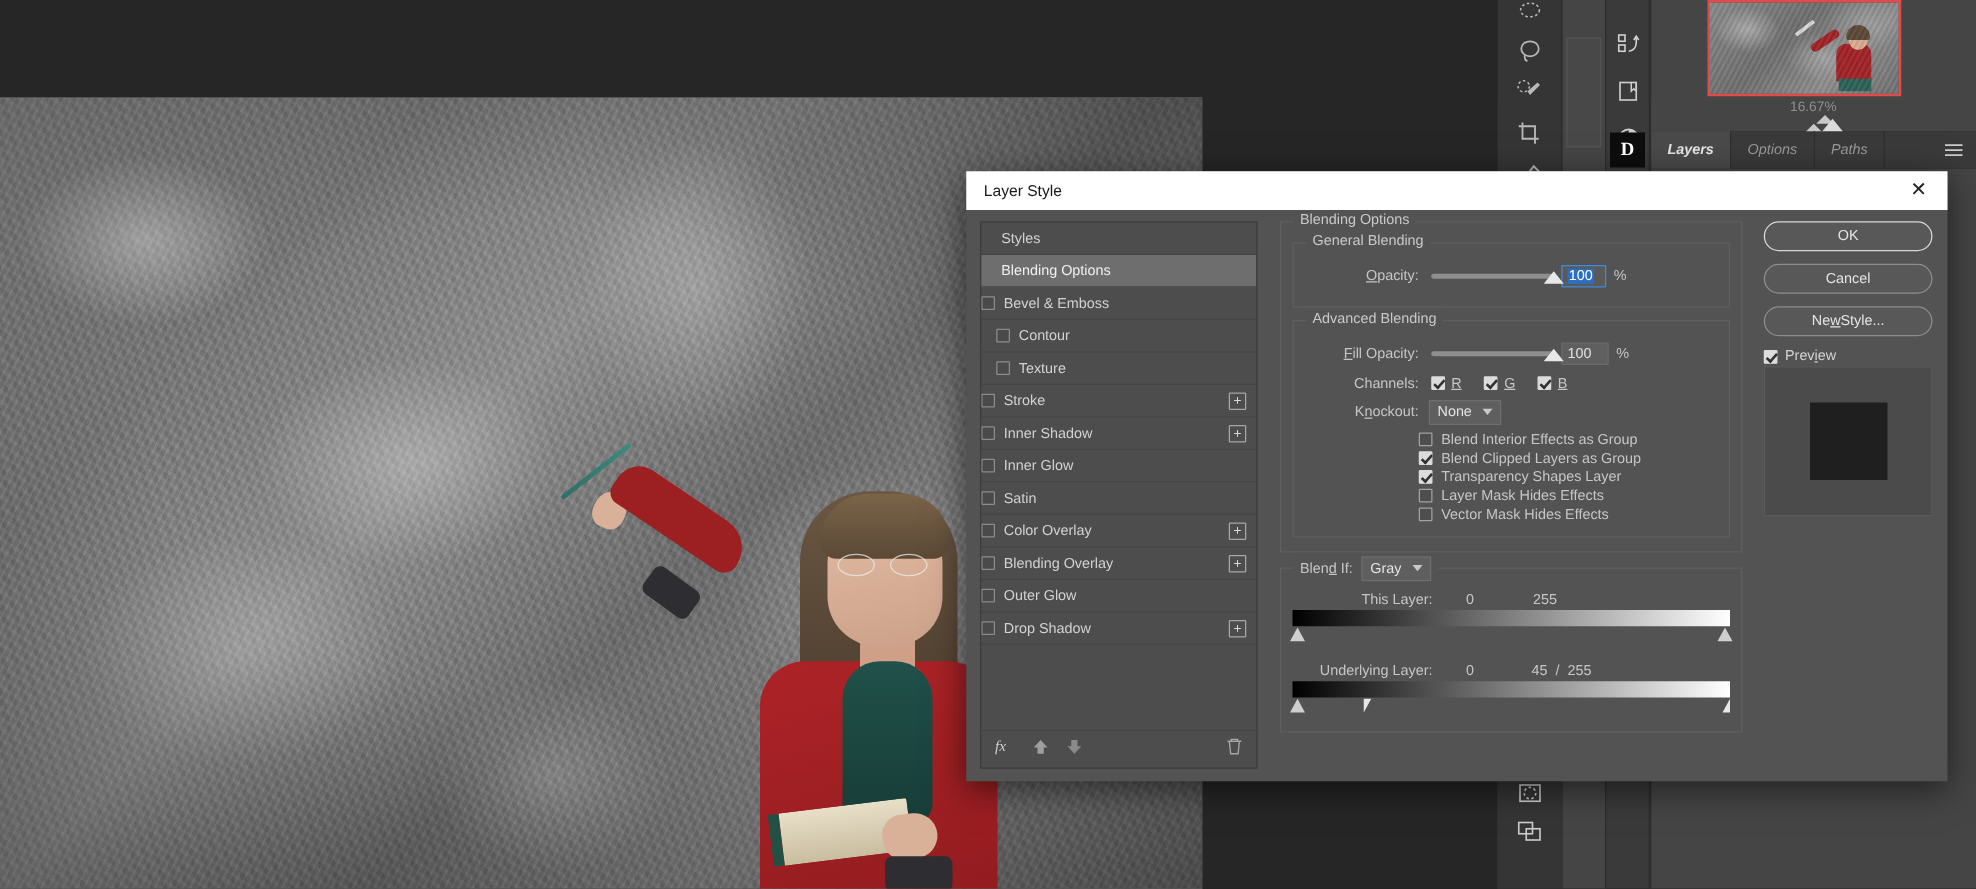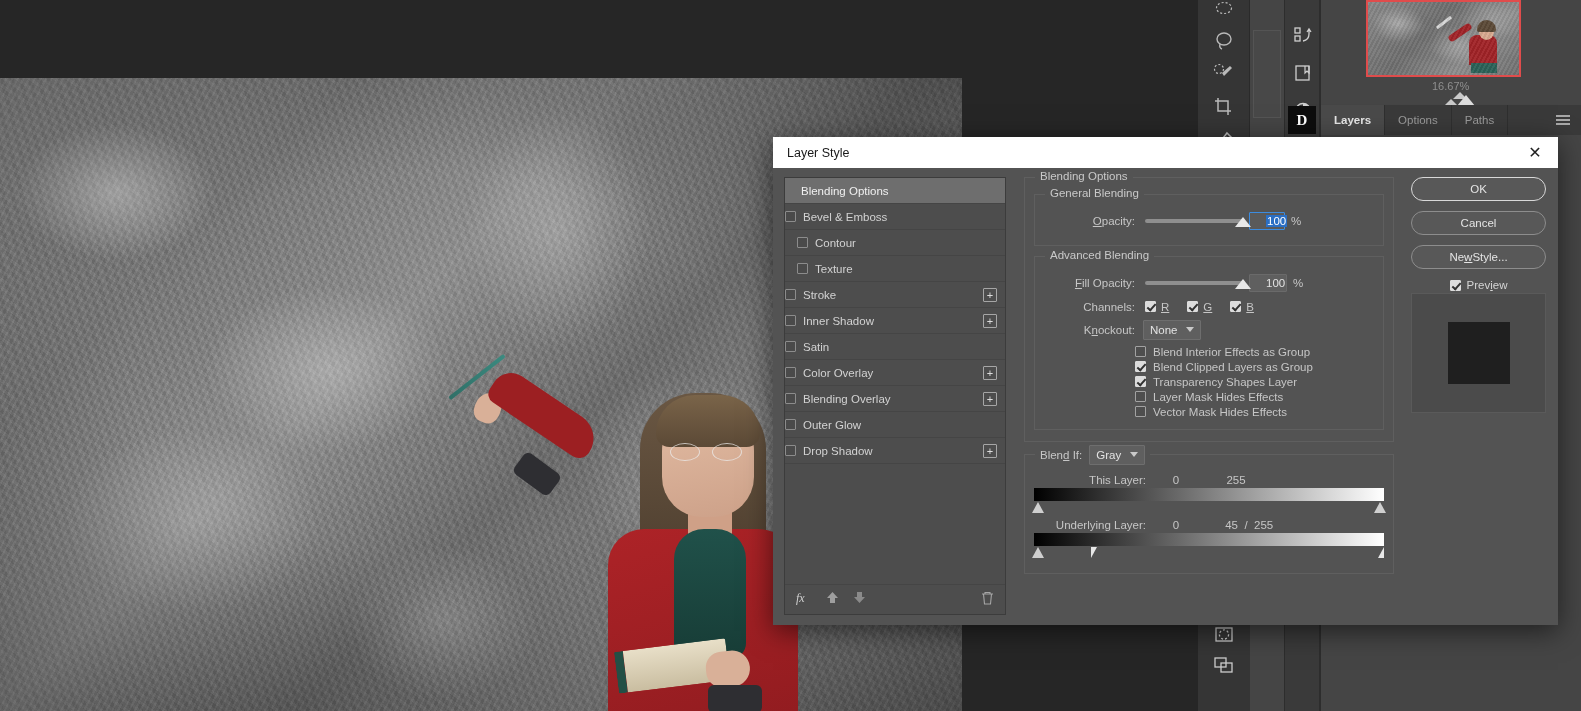--- a/index.html
+++ b/index.html
@@ -196,21 +196,21 @@
     width: 58px; margin-left: 8px; color: #8f8f8f; font-size: 11px;
   }
   .nav-tri-s { width:0;height:0;border-left:7px solid transparent;border-right:7px solid transparent;border-bottom:7px solid #c9c9c9; margin-left:6px;}
   .nav-track { flex: 1; height: 5px; background: #6e6e6e; margin: 0 10px; border-radius: 2px; position: relative; }
   .nav-thumbmark { position:absolute; left: 46%; top:-4px; width:0;height:0;border-left:9px solid transparent;border-right:9px solid transparent;border-bottom:11px solid #dcdcdc;}
   .nav-tri-l { width:0;height:0;border-left:11px solid transparent;border-right:11px solid transparent;border-bottom:11px solid #c9c9c9; margin-right:12px;}
 
   .ps-tabsbar {
     position: absolute; left: 1320px; top: 105px; width: 261px; height: 30px;
     background: #3a3a3a; border-left:1px solid #2d2d2d;
-    display: flex; align-items: stretch;
+    display: flex; align-items: stretch; font-style: italic;
   }
   .ps-tab {
     padding: 0 13px; display: flex; align-items: center;
     font-size: 11.5px; color: #9a9a9a; border-right: 1px solid #2f2f2f;
   }
   .ps-tab.active { background: #4a4a4a; color: #e6e6e6; font-weight: bold; }
   .ps-tabmenu { margin-left: auto; display:flex; align-items:center; padding-right:10px; }
   .ps-panelbody {
     position: absolute; left: 1320px; top: 135px; width: 261px; height: 576px;
     background: #454545; border-left:1px solid #2d2d2d;
@@ -297,21 +297,21 @@
     height: 4px; width: 100%; background: #8f8f8f; border-radius: 2px;
   }
   .slider .knob {
     position: absolute; width: 0; height: 0;
     border-left: 8px solid transparent; border-right: 8px solid transparent;
     border-bottom: 10px solid #e8e8e8; top: 6px;
   }
   .numfield {
     height: 18px; background: #5f5f5f; border: 1px solid #6a6a6a;
     color: #e2e2e2; font-size: 11.5px; display: flex; align-items: center;
-    padding: 0 16px; border-radius: 1px;
+    padding: 0 4px; border-radius: 1px;
   }
   .numfield.active { border: 1px solid #3c8ce0; background: #5a5a5a; }
   .numfield .selv { background: #2b6fc4; color: #fff; padding: 0 1px; }
   .pct { font-size: 11.5px; color: #c6c6c6; margin-left: 6px; }
   .cbx {
     width: 11px; height: 11px; border: 1px solid #a2a2a2; background: #4e4e4e;
     border-radius: 1px; position: relative; flex: none;
   }
   .cbx.on { background: #dcdcdc; border-color: #dcdcdc; }
   .cbx.on::after {
@@ -348,21 +348,21 @@
 
   
   .btn-col { position: absolute; left: 638px; top: 9px; width: 135px; }
   .pbtn {
     height: 24px; border: 1px solid #8d8d8d; border-radius: 12px;
     background: #585858; color: #e4e4e4; font-size: 11.5px;
     display: flex; align-items: center; justify-content: center;
     margin-bottom: 10px;
   }
   .pbtn.primary { border-color: #d8d8d8; }
-  .prevrow { display: flex; align-items: center; justify-content: center; gap: 6px; font-size: 11.5px; color: #d4d4d4; margin: 4px 0 2px; }
+  .prevrow { display: flex; align-items: center; gap: 6px; font-size: 11.5px; color: #d4d4d4; margin: 4px 0 2px; }
   .preview-box {
     height: 120px; background: #4b4b4b; border: 1px solid #5a5a5a;
     display: flex; align-items: center; justify-content: center;
   }
   .preview-sq { width: 62px; height: 62px; background: #1f1f1f; }
 </style>
 </head>
 <body>
 
 <div id="app">
@@ -516,20 +516,23 @@
   <div class="dialog">
     <div class="dlg-title">
       <div class="dlg-title-text">Layer Style</div>
       <div class="dlg-close">✕</div>
     </div>
 
     <div class="dlg-body">
 
       <div class="styles-panel">
         <div class="styles-list" id="styles-list">
+            <div class="style-row indent0">
+              <span class="lbl">Styles</span>
+            </div>
             <div class="style-row sel indent0">
               <span class="lbl">Blending Options</span>
             </div>
             <div class="style-row">
               <span class="cb"></span>
               <span class="lbl">Bevel &amp; Emboss</span>
             </div>
             <div class="style-row lvl1">
               <span class="cb"></span>
               <span class="lbl">Contour</span>
@@ -540,20 +543,24 @@
             </div>
             <div class="style-row">
               <span class="cb"></span>
               <span class="lbl">Stroke</span>
               <span class="plus">+</span>
             </div>
             <div class="style-row">
               <span class="cb"></span>
               <span class="lbl">Inner Shadow</span>
               <span class="plus">+</span>
+            </div>
+            <div class="style-row">
+              <span class="cb"></span>
+              <span class="lbl">Inner Glow</span>
             </div>
             <div class="style-row">
               <span class="cb"></span>
               <span class="lbl">Satin</span>
             </div>
             <div class="style-row">
               <span class="cb"></span>
               <span class="lbl">Color Overlay</span>
               <span class="plus">+</span>
             </div>
@@ -697,21 +704,21 @@
             <span style="width:112px; text-align:right">This Layer:</span>
             <span style="width:60px; text-align:center">0</span>
             <span style="width:60px; text-align:center">255</span>
           </div>
           <div class="gradbar"></div>
           <div class="knobrow">
             <div class="kn-full" id="tl-min" style="left: calc(0% - 2px);"></div>
             <div class="kn-full" id="tl-max" style="left: calc(100% - 10px);"></div>
           </div>
 
-          <div class="bi-labels" style="margin-top:0">
+          <div class="bi-labels" style="margin-top:12px">
             <span style="width:112px; text-align:right">Underlying Layer:</span>
             <span style="width:60px; text-align:center">0</span>
             <span style="width:32px; text-align:right">45</span>
             <span style="width:16px; text-align:center">/</span>
             <span style="width:32px; text-align:left">255</span>
           </div>
           <div class="gradbar"></div>
           <div class="knobrow">
             <div class="kn-full" id="ul-min" style="left: calc(0% - 2px);"></div>
             <div class="kn-half-r" id="ul-split" style="left: calc(17% - 3px);"></div>

